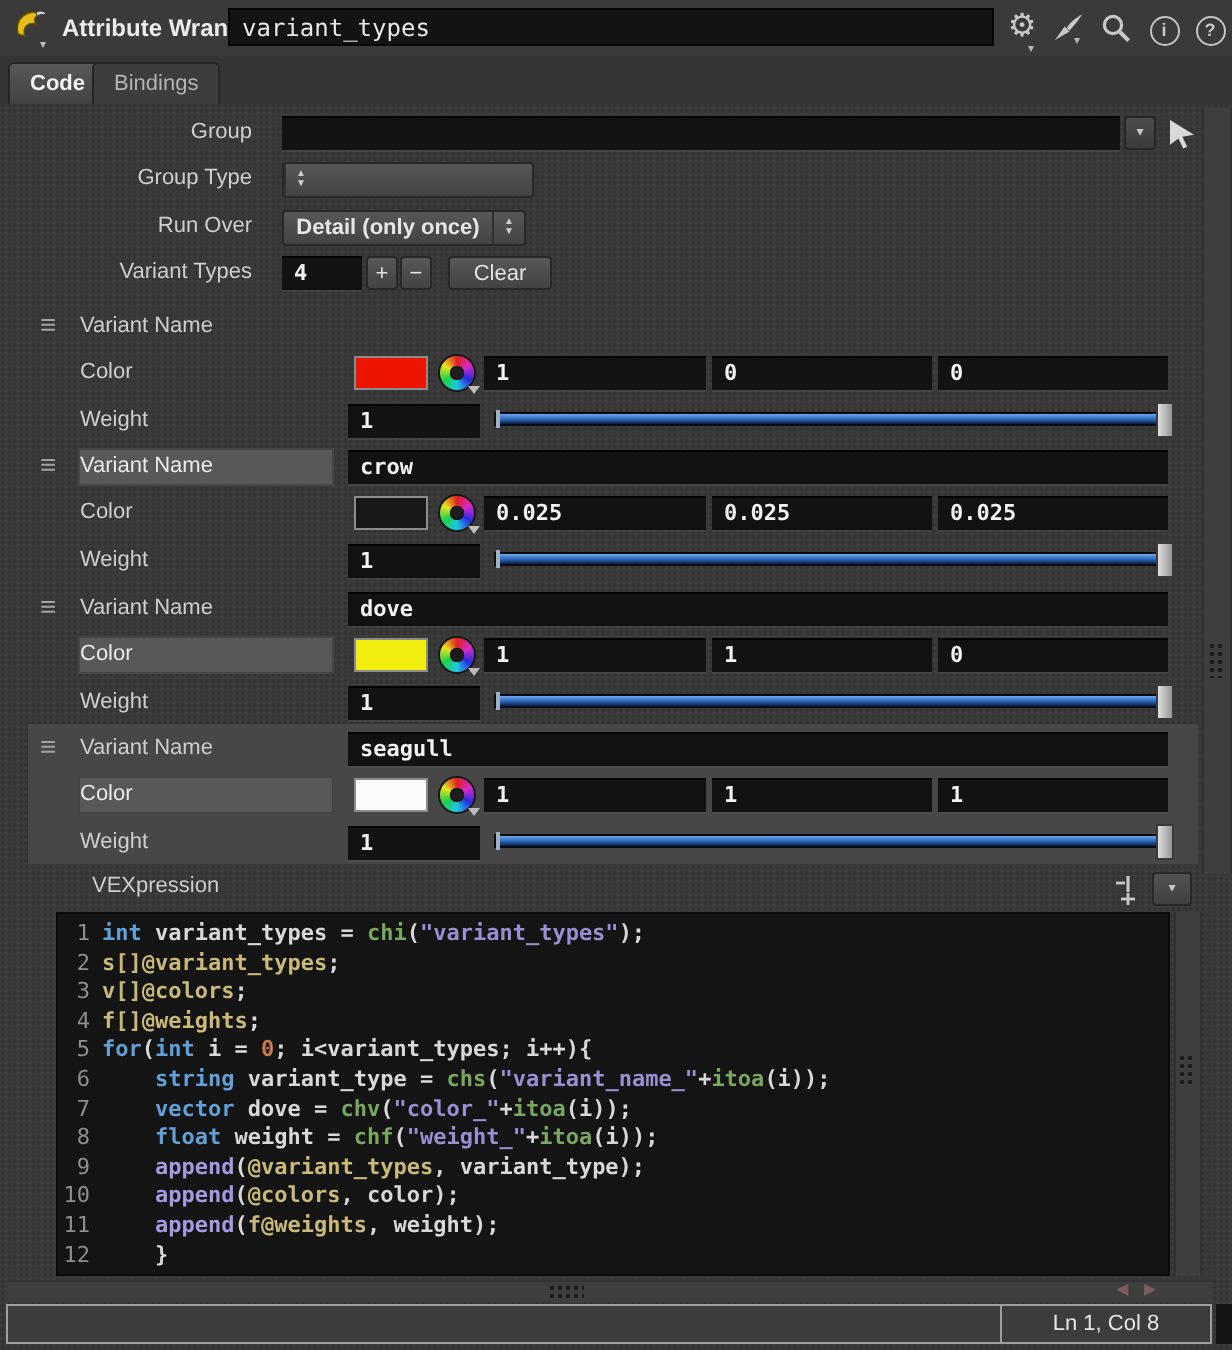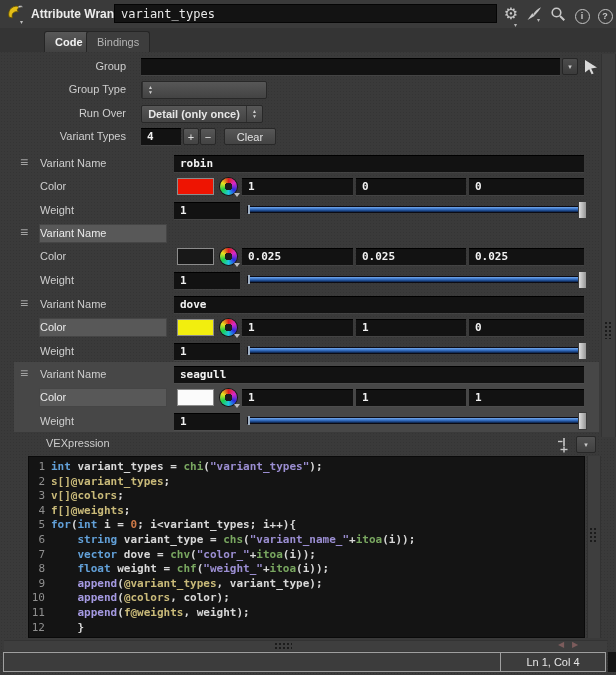--- a/index.html
+++ b/index.html
@@ -21,21 +21,21 @@
     color:#e8e8e8;font:12px "DejaVu Sans Mono",monospace;line-height:19px;padding-left:6px;box-sizing:border-box;}
   .tbicon{position:absolute;top:5px;width:18px;height:18px;text-align:center;color:#c8c8c8;cursor:default;}
   .tbicon svg{display:block;margin:1px auto;}
   .gear-glyph{font-size:16px;line-height:18px;}
   .mini-arrow{position:absolute;font-size:6px;color:#b5b5b5;}
   .circle-icon{display:inline-block;width:13px;height:13px;line-height:13px;border:1.4px solid #c4c4c4;border-radius:50%;
     font-size:9px;font-weight:bold;color:#c9c9c9;text-align:center;margin-top:1px;}
   
   .tabbar{position:absolute;left:0;top:28px;width:616px;height:24px;background:#343434;}
   .tab{position:absolute;top:3px;height:20px;line-height:20px;padding:0 10px;font-size:11px;
-    border:1px solid #252525;border-bottom:none;border-radius:3px 3px 0 0;margin-left:40px;}
+    border:1px solid #252525;border-bottom:none;border-radius:3px 3px 0 0;}
   .tab-active{background:linear-gradient(#585858,#424242);color:#f2f2f2;font-weight:bold;}
   .tab-idle{background:#3d3d3d;color:#b4b4b4;}
   
   .plabel{position:absolute;left:0;width:134px;height:17px;line-height:17px;text-align:right;padding-right:8px;
     box-sizing:border-box;font-size:11px;color:#cecece;}
   .vfield{position:absolute;height:17px;background:#121212;color:#f2f2f2;
     font:bold 11px "DejaVu Sans Mono",monospace;line-height:16px;padding:0 6px;box-sizing:border-box;
     border-top:1px solid #000;box-shadow:0 1px 0 rgba(90,90,90,.35);}
   .btn{position:absolute;height:17px;line-height:16px;text-align:center;font-size:11px;color:#e2e2e2;
     background:linear-gradient(#575757,#434343);border:1px solid #282828;border-radius:2px;box-sizing:border-box;}
@@ -162,36 +162,36 @@
   <div class="vfield" style="left:141px;width:40px;top:0;">4</div>
   <div class="btn" style="left:183px;width:16px;top:0;">+</div>
   <div class="btn" style="left:200px;width:16px;top:0;">−</div>
   <div class="btn" style="left:224px;width:52px;top:0;">Clear</div>
 </div>
 
 <div id="variants">
     <div class="vblock" style="top: 152px;">
       <div class="vhandle">≡</div>
       <div class="vlabel r1">Variant Name</div>
-      <div class="vfield vname">robin</div>
       <div class="vlabel r2">Color</div>
       <div class="swatch" style="background: rgb(238, 20, 2);"></div>
       <div class="wheel"></div>
       <div class="vfield c0">1</div>
       <div class="vfield c1">0</div>
       <div class="vfield c2">0</div>
       <div class="vlabel r3">Weight</div>
       <div class="vfield wval">1</div>
       <div class="wtrack">
         <div class="whandle"></div>
       </div>
     </div>
     <div class="vblock" style="top: 222.3px;">
       <div class="vhandle">≡</div>
       <div class="vlabel r1 lhl">Variant Name</div>
+      <div class="vfield vname">crow</div>
       <div class="vlabel r2">Color</div>
       <div class="swatch" style="background: rgb(24, 24, 24);"></div>
       <div class="wheel"></div>
       <div class="vfield c0">0.025</div>
       <div class="vfield c1">0.025</div>
       <div class="vfield c2">0.025</div>
       <div class="vlabel r3">Weight</div>
       <div class="vfield wval">1</div>
       <div class="wtrack">
         <div class="whandle"></div>
@@ -262,15 +262,15 @@
   <div class="grip" style="left:1px;top:71px;width:9px;height:16px;"></div>
 </div>
 <div class="hstrip">
   <div class="grip" style="left:270px;top:1px;width:18px;height:8px;"></div>
 </div>
 <span class="harrow" style="left:558px;">◀</span>
 <span class="harrow" style="left:572px;">▶</span>
 
 <div class="statusbar">
   <div class="sb-left"></div>
-  <div class="sb-right">Ln 1, Col 4</div>
+  <div class="sb-right">Ln 1, Col 8</div>
 </div>
 <div class="sb-nub"></div>
 
 </body></html>

